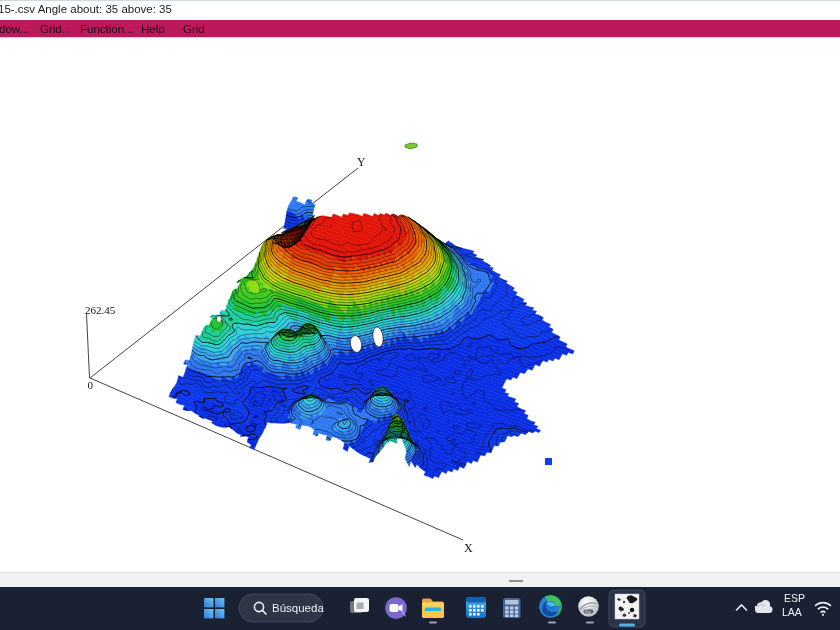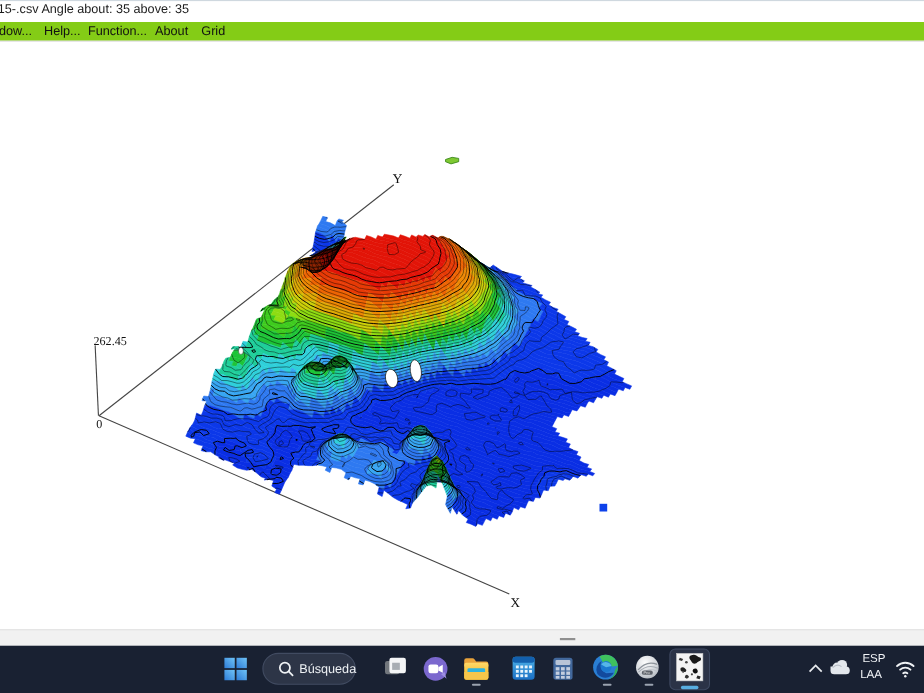--- a/index.html
+++ b/index.html
@@ -1,34 +1,34 @@
 <!DOCTYPE html>
 <html><head><meta charset="utf-8"><style>
 *{margin:0;padding:0;box-sizing:border-box}
 html,body{width:840px;height:630px;overflow:hidden;background:#fff;
  font-family:"Liberation Sans",sans-serif;}
 #titlebar{position:absolute;left:0;top:0;width:840px;height:20px;background:#fff;
  border-top:1px solid #cfd8df}
 #titletext{position:absolute;left:-2px;top:3px;font-size:11.5px;color:#1b1b1b}
-#menubar{position:absolute;left:0;top:20px;width:840px;height:17px;background:#84cc16}
+#menubar{position:absolute;left:0;top:20px;width:840px;height:17px;background:#be185d}
 .mi{position:absolute;top:3px;font-size:11.5px;color:#111}
 #menusep{position:absolute;left:0;top:37px;width:840px;height:1px;background:#d9d9d9}
 #canvas{position:absolute;left:0;top:38px;width:840px;height:534px;background:#fff}
 #hstrip{position:absolute;left:0;top:572px;width:840px;height:15px;background:#f1f1f1;
  border-top:1px solid #e2e2e2}
 #hthumb{position:absolute;left:509px;top:580px;width:14px;height:2px;background:#8f8f8f}
 #taskbar{position:absolute;left:0;top:587px;width:840px;height:43px;background:#192132}
 </style></head><body>
 <div id="titlebar"></div>
 <div id="titletext">15-.csv Angle about: 35 above: 35</div>
 <div id="menubar">
  <span class="mi" style="left:-1px">dow...</span>
- <span class="mi" style="left:40px">Help...</span>
+ <span class="mi" style="left:40px">Grid...</span>
  <span class="mi" style="left:80px">Function...</span>
- <span class="mi" style="left:141px">About</span>
+ <span class="mi" style="left:141px">Help</span>
  <span class="mi" style="left:183px">Grid</span>
 </div>
 <div id="menusep"></div>
 <div id="canvas">
 <svg width="840" height="534" viewBox="0 38 840 534" style="position:absolute;left:0;top:0">
 <g stroke="#444" stroke-width="1" fill="none">
 <path d="M90 378L358 168"></path>
 <path d="M90 378L463 540"></path>
 <path d="M89.5 378L86.5 314"></path>
 </g>

